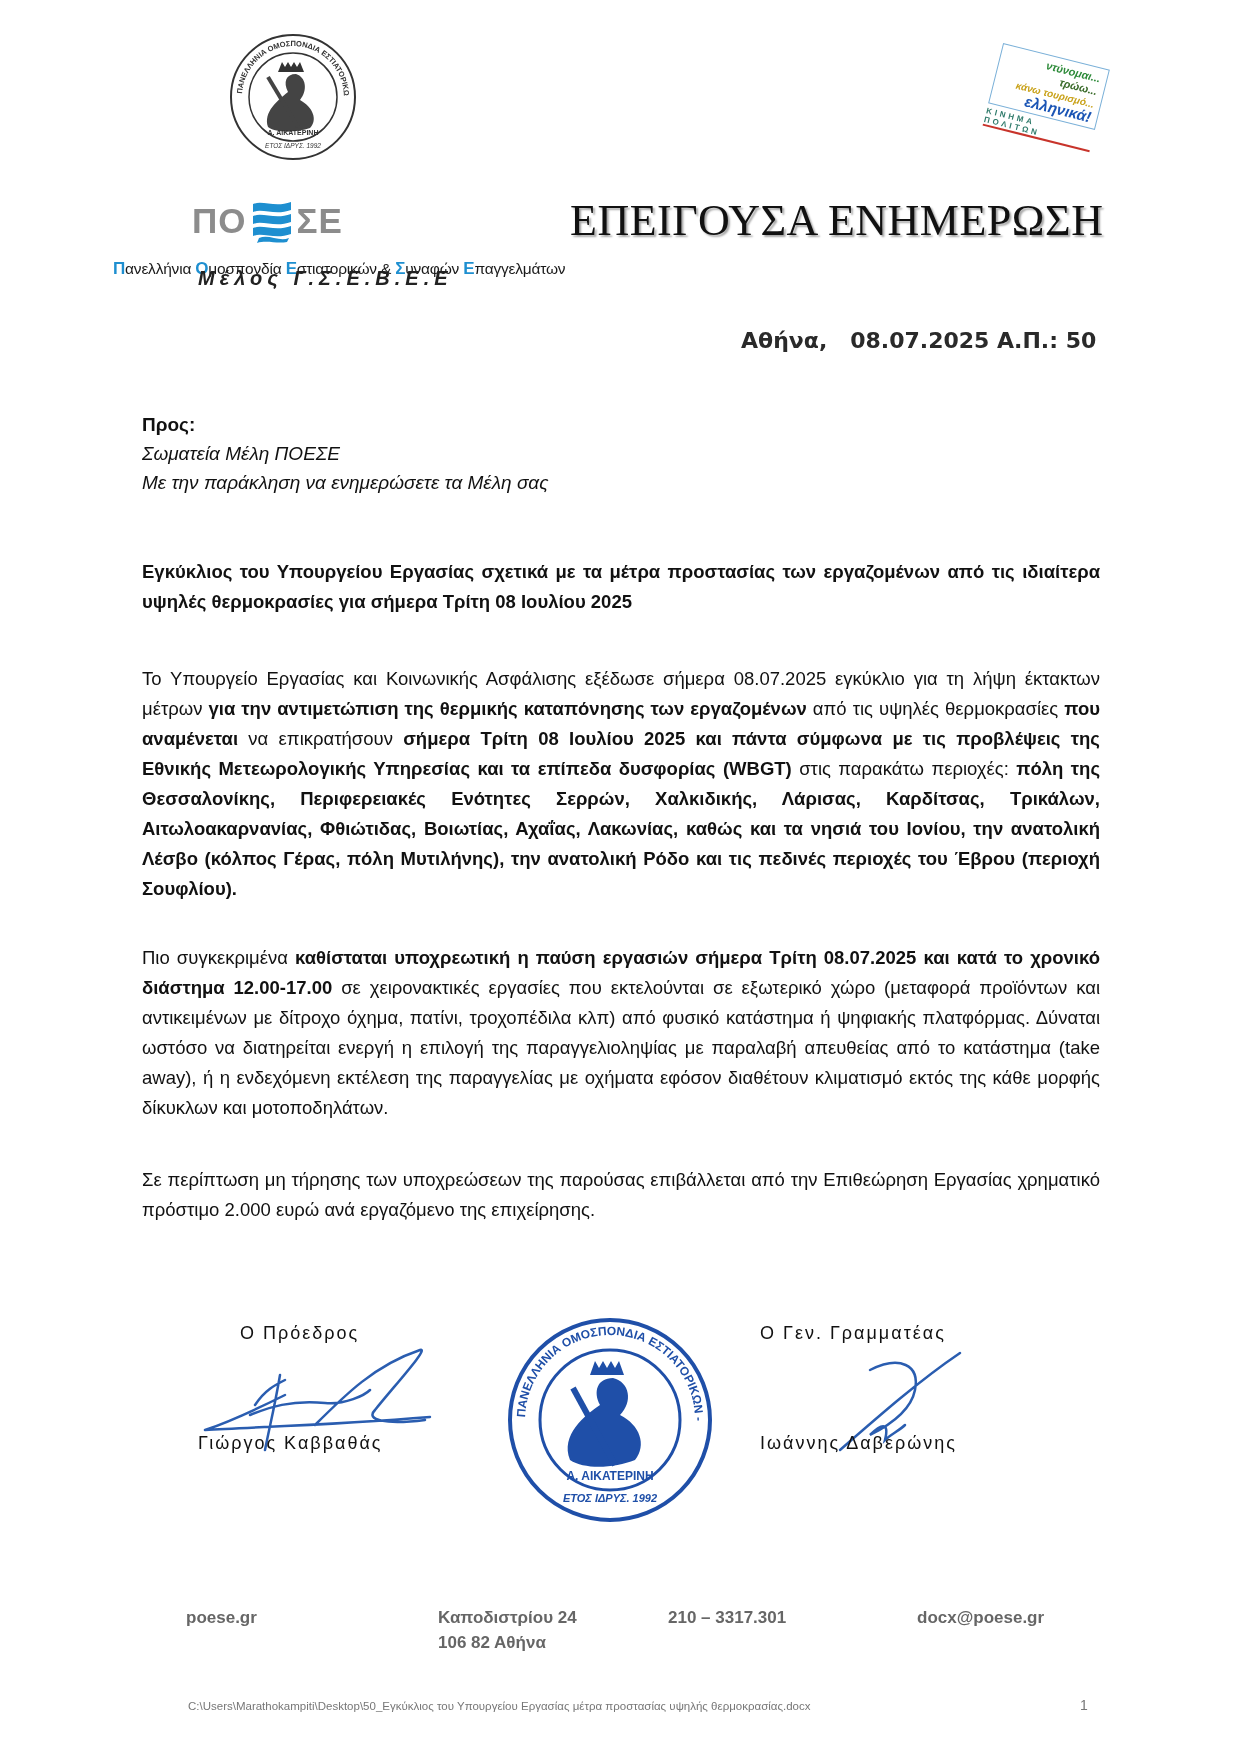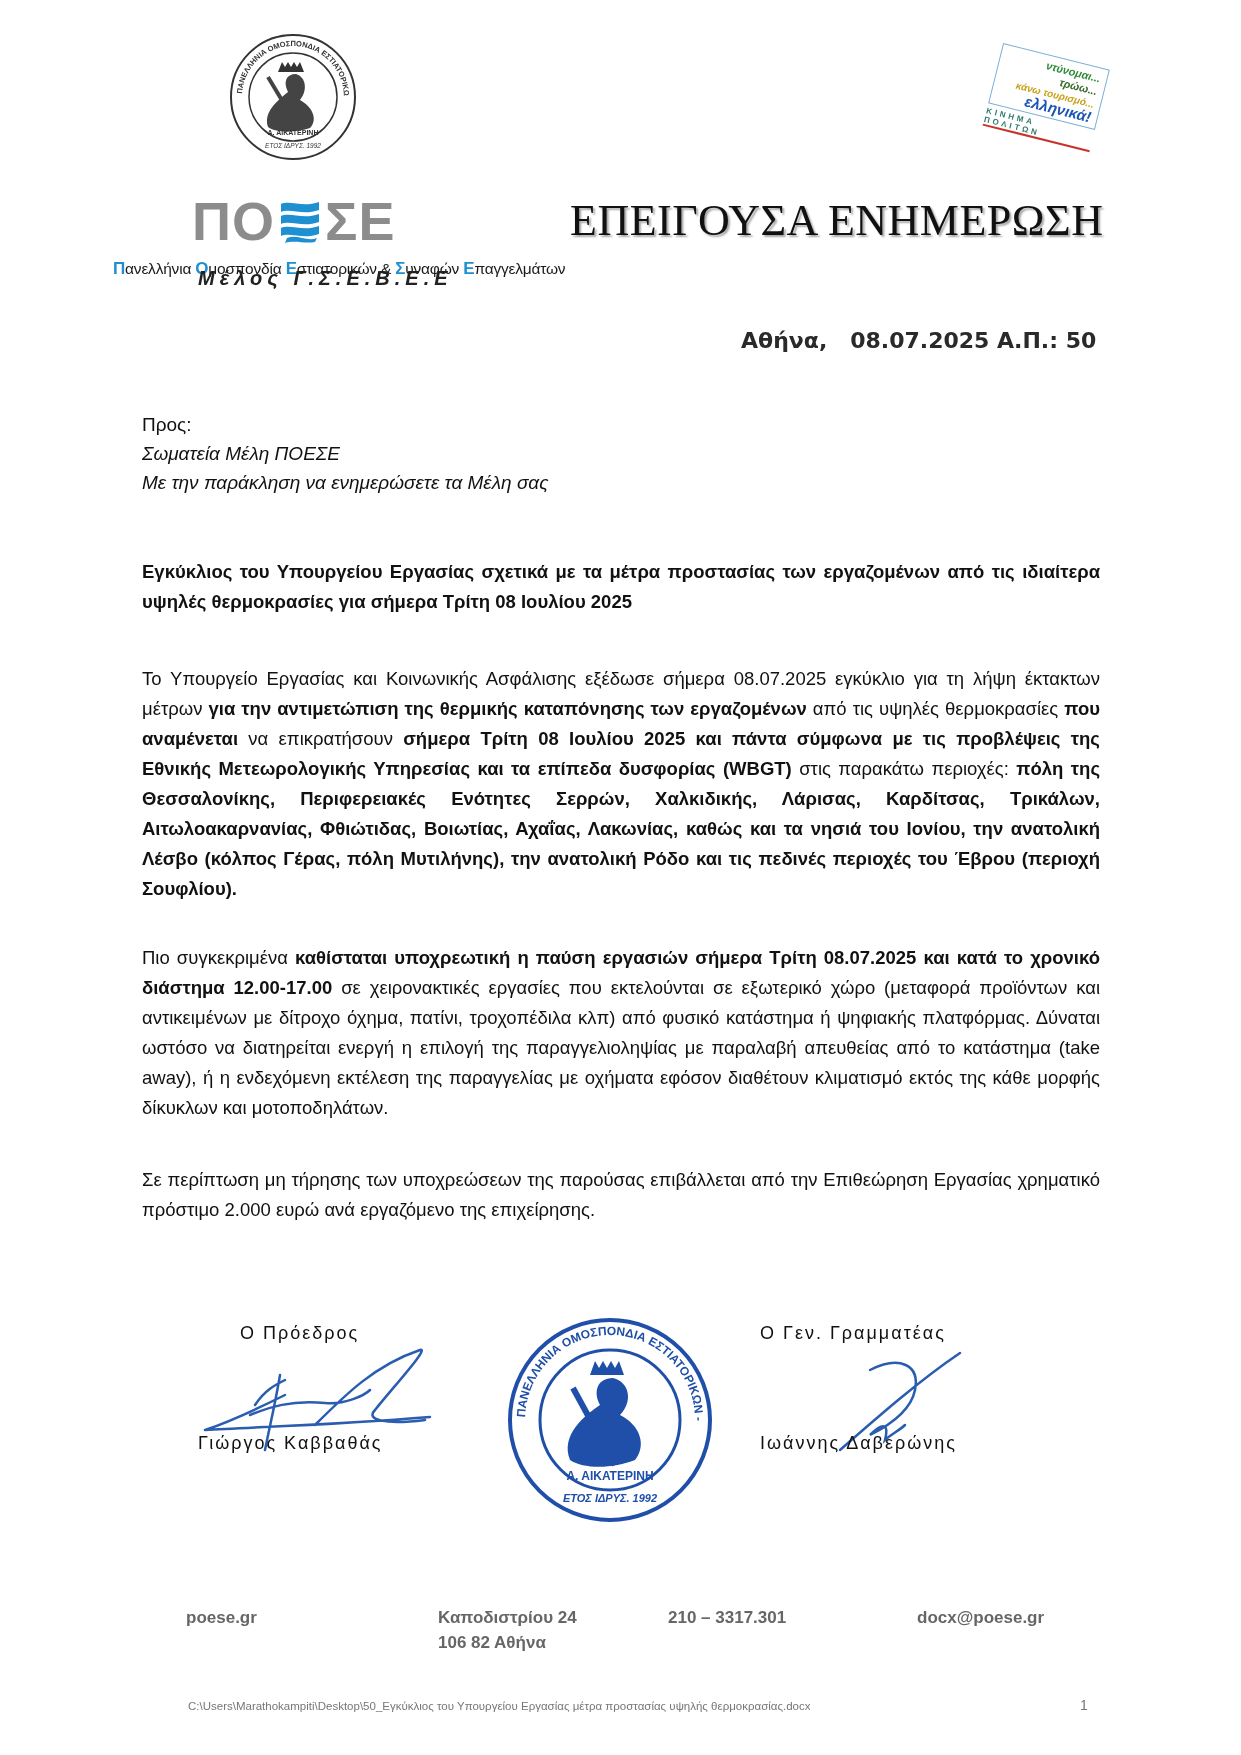--- a/index.html
+++ b/index.html
@@ -4,38 +4,38 @@
 <style>
   html, body { margin: 0; padding: 0; background: #ffffff; }
   body { width: 1241px; height: 1755px; position: relative; overflow: hidden;
          font-family: "Liberation Sans", sans-serif; color: #111; }
   .abs { position: absolute; }
 
   
   .seal { left: 228px; top: 32px; width: 130px; height: 130px; }
   .poese-wordmark { left: 192px; top: 198px; display: flex; align-items: center; gap: 2px; }
   .poese-wordmark .ltr { font-family: "Liberation Sans", sans-serif; font-weight: bold;
-        font-size: 54px; line-height: 46px; color: #8c8c8c; letter-spacing: 1px; text-align: center; }
+        font-size: 35px; line-height: 46px; color: #8c8c8c; letter-spacing: 1px; text-align: center; }
   .poese-flag { width: 46px; height: 46px; }
   .org-name { left: 86px; top: 259px; font-size: 15.5px; font-family: Liberation Sans, sans-serif;
               font-stretch: condensed; letter-spacing: -0.2px; color: #1a1a1a; white-space: nowrap; margin-left: 27px; }
   .org-name .cap { color: #1e8fd0; font-weight: bold; font-size: 17px; }
   .member { left: 198px; top: 267px; font-size: 20px; font-weight: bold; font-style: italic;
             letter-spacing: 5px; color: #222; }
 
   .campaign { left: 990px; top: 55px; width: 110px; height: 95px; transform: rotate(14deg); }
 
   .doc-title { left: 570px; top: 195px; font-family: "Liberation Serif", serif; font-size: 44px;
                color: #111; letter-spacing: 0.5px; text-shadow: 2px 2px 2px rgba(0,0,0,0.35); white-space: nowrap; }
 
   .date-line { left: 741px; top: 328px; font-family: "DejaVu Sans", sans-serif; font-weight: bold;
                font-size: 22px; color: #2a2a2a; white-space: pre; }
 
   .to-block { left: 142px; top: 410px; font-size: 19px; line-height: 29px; }
-  .to-block .to-label { font-weight: normal; }
+  .to-block .to-label { font-weight: bold; }
   .to-block .it { font-style: italic; }
 
   .subject { left: 142px; top: 557px; width: 958px; font-size: 18.5px; line-height: 30px;
              font-weight: bold; text-align: justify; }
 
   .body-para { left: 142px; width: 958px; font-size: 18.5px; line-height: 30px; text-align: justify; color: #111; }
   .p1 { top: 664px; }
   .p2 { top: 943px; }
   .p3 { top: 1165px; }
   .body-para b { font-weight: bold; }

